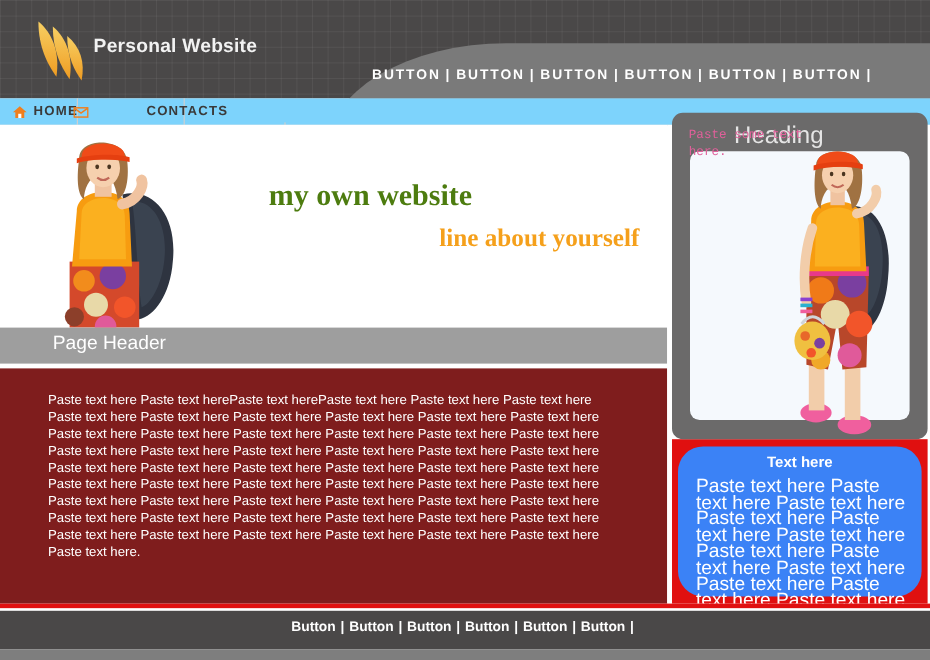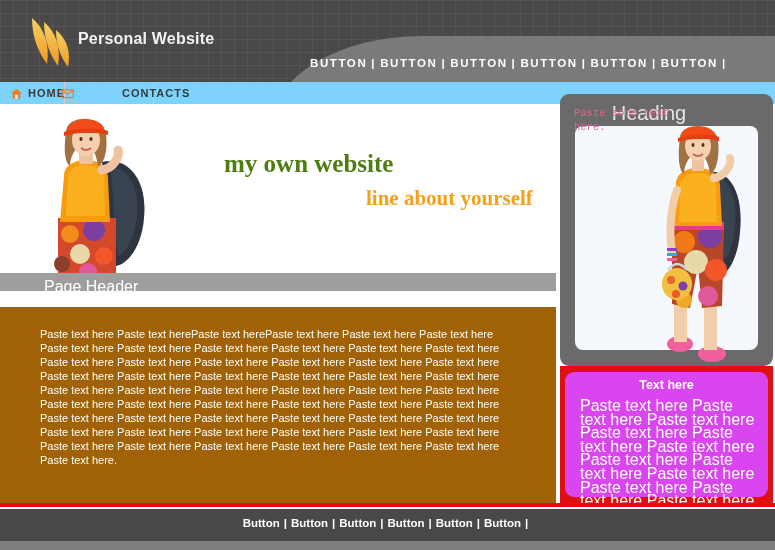--- a/index.html
+++ b/index.html
@@ -65,32 +65,32 @@
     position:absolute;left:224px;top:46px;
     font-family:"Liberation Serif", serif;font-size:25px;font-weight:bold;color:#4d7c0f;
   }
   .hero-l2{
     position:absolute;left:334px;top:82px;
     font-family:"Liberation Serif", serif;font-size:21px;font-weight:bold;color:#f5a01b;margin-left:32px;
   }
 
   
   .pghdr{
-    position:absolute;left:0;top:273px;width:556px;height:18px;
+    position:absolute;left:0;top:273px;width:556px;height:30px;
     background:#9e9e9e;
   }
   .pghdr span{
     position:absolute;left:44px;top:5px;
     color:#ffffff;font-size:16px;
   }
 
   
   .redbody{
     position:absolute;left:0;top:307px;width:556px;height:196px;
-    background:#a16207;
+    background:#7f1d1d;
   }
   .redtext{
     position:absolute;left:40px;top:20px;width:468px;
     color:#ffffff;font-size:11px;line-height:14px;
   }
 
   
   .gap-right{position:absolute;left:556px;top:104px;width:219px;height:399px;background:#ffffff;}
 
   
@@ -111,21 +111,21 @@
     position:absolute;left:14px;top:12px;width:110px;
     font-family:"Liberation Mono", monospace;
     font-size:10.5px;line-height:14px;color:#e0609a;
   }
   .side-girl{position:absolute;left:90px;top:22px;width:100px;height:246px;}
   .redstrip{
     position:absolute;left:0;top:272px;width:213px;height:137px;background:#e01010;
   }
   .panel-bot{
     position:absolute;left:5px;top:278px;width:203px;height:125px;
-    background:#d946ef;border-radius:9px;
+    background:#3b82f6;border-radius:21px;
   }
   .panel-bot .ph2{
     position:absolute;left:0;top:6px;width:203px;text-align:center;
     color:#ffffff;font-size:12.5px;font-weight:bold;
   }
   .panel-bot .bt{
     position:absolute;left:15px;top:27px;width:175px;
     color:#ffffff;font-size:16px;line-height:13.6px;
   }
 

